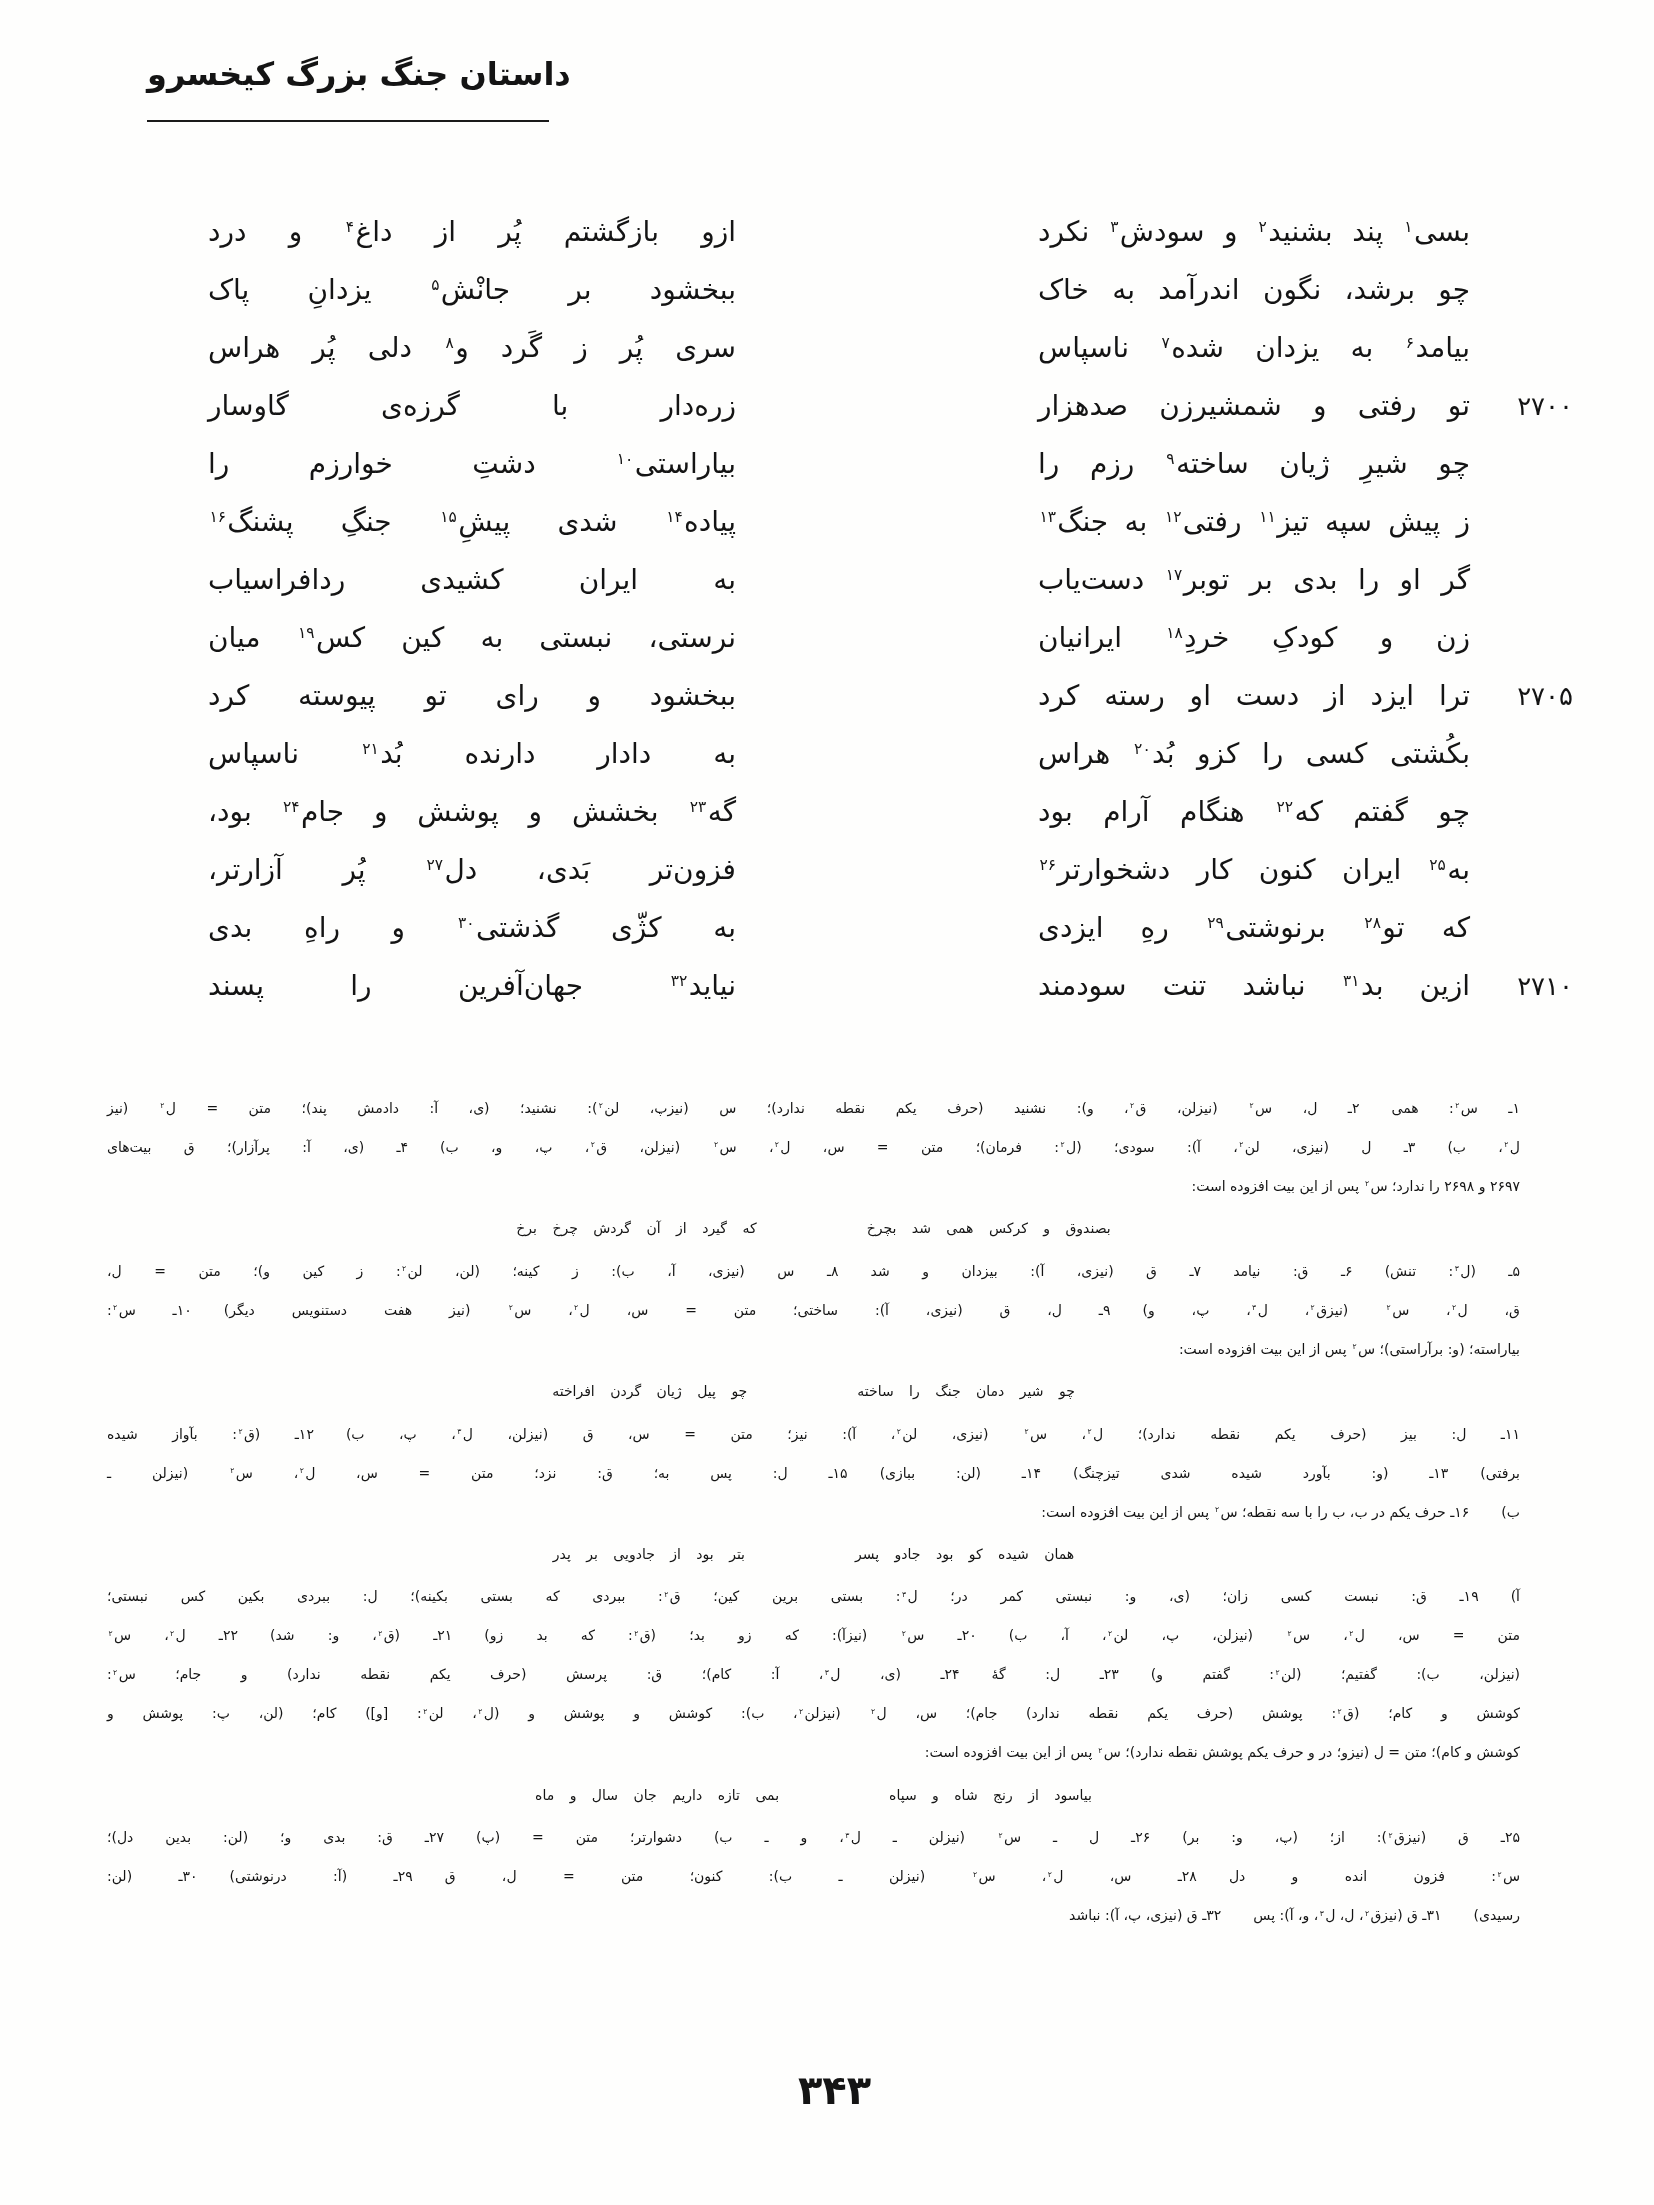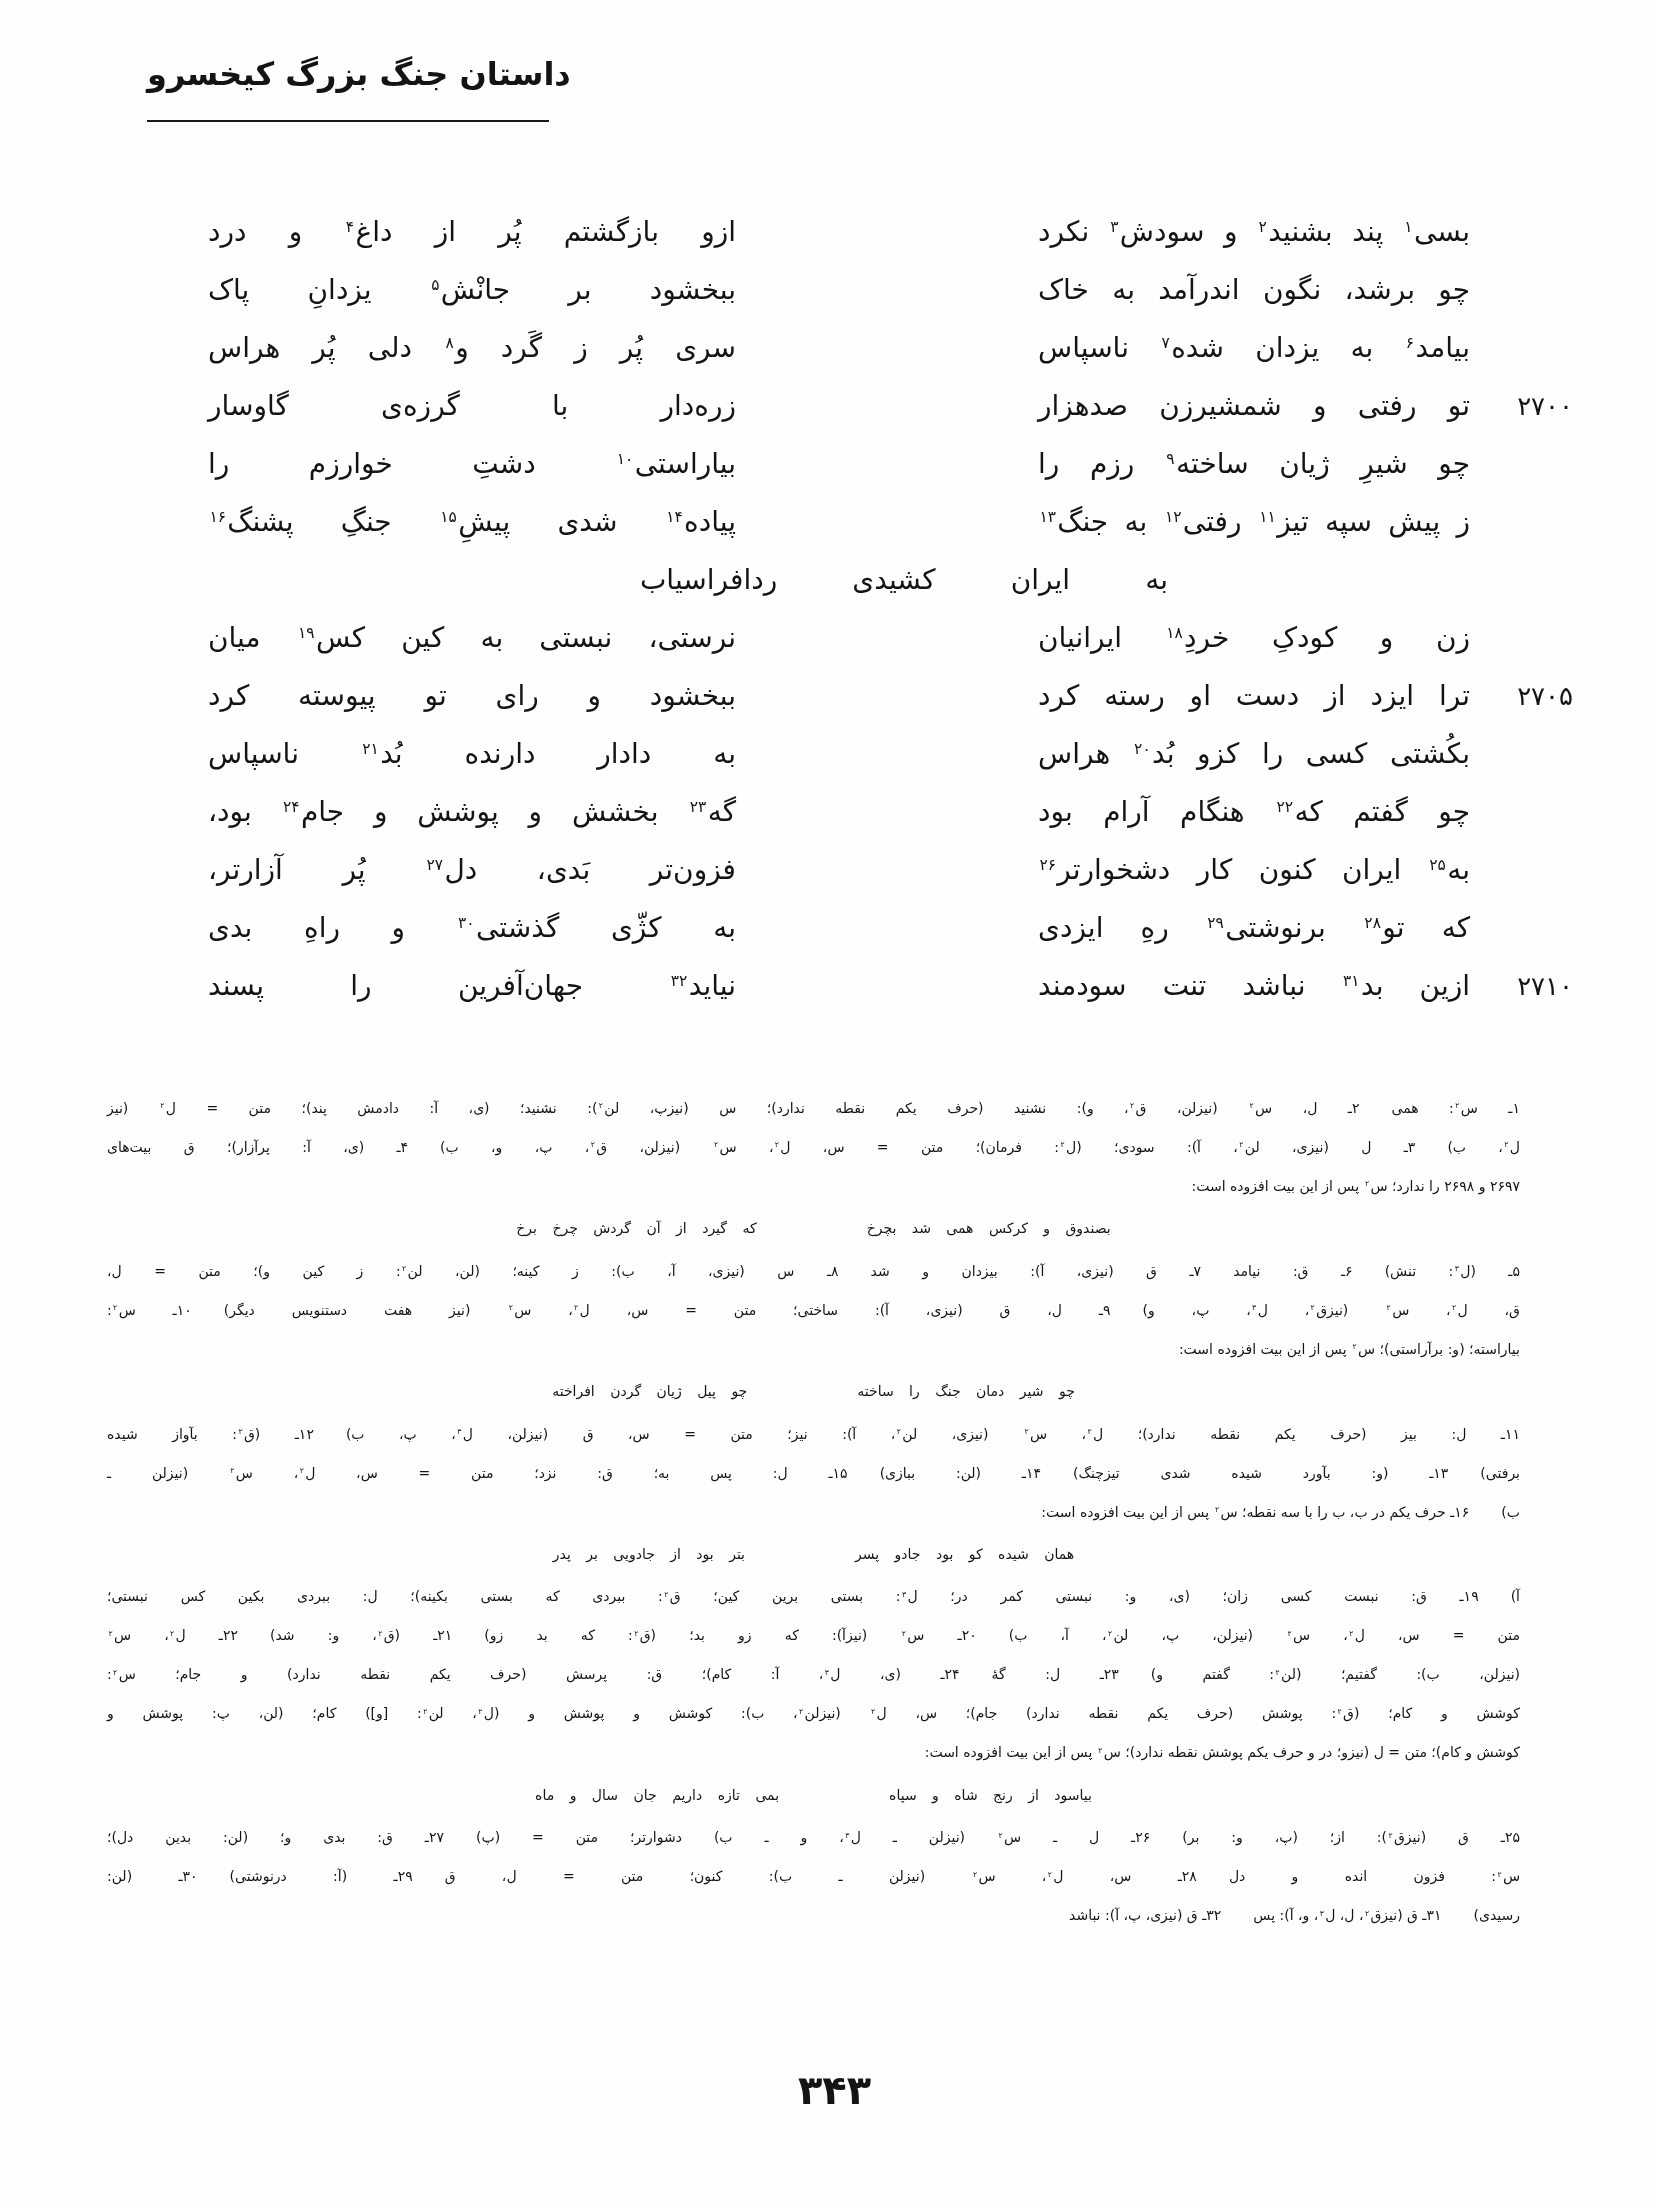--- a/index.html
+++ b/index.html
@@ -100,20 +100,21 @@
         <div class="hemi hemi-r">چو شیرِ ژیان ساخته<sup>۹</sup> رزم را</div>
         <div class="hemi hemi-l">بیاراستی<sup>۱۰</sup> دشتِ خوارزم را</div>
       </div>
       <div class="verse-row">
         <div class="vnum"></div>
         <div class="hemi hemi-r">ز پیش سپه تیز<sup>۱۱</sup> رفتی<sup>۱۲</sup> به جنگ<sup>۱۳</sup></div>
         <div class="hemi hemi-l">پیاده<sup>۱۴</sup> شدی پیشِ<sup>۱۵</sup> جنگِ پشنگ<sup>۱۶</sup></div>
       </div>
       <div class="verse-row">
         <div class="vnum"></div>
+        <div class="hemi hemi-r">گر او را بدی بر توبر<sup>۱۷</sup> دست‌یاب</div>
         <div class="hemi hemi-l">به ایران کشیدی ردافراسیاب</div>
       </div>
       <div class="verse-row">
         <div class="vnum"></div>
         <div class="hemi hemi-r">زن و کودکِ خردِ<sup>۱۸</sup> ایرانیان</div>
         <div class="hemi hemi-l">نرستی، نبستی به کین کس<sup>۱۹</sup> میان</div>
       </div>
       <div class="verse-row">
         <div class="vnum">۲۷۰۵</div>
         <div class="hemi hemi-r">ترا ایزد از دست او رسته کرد</div>

